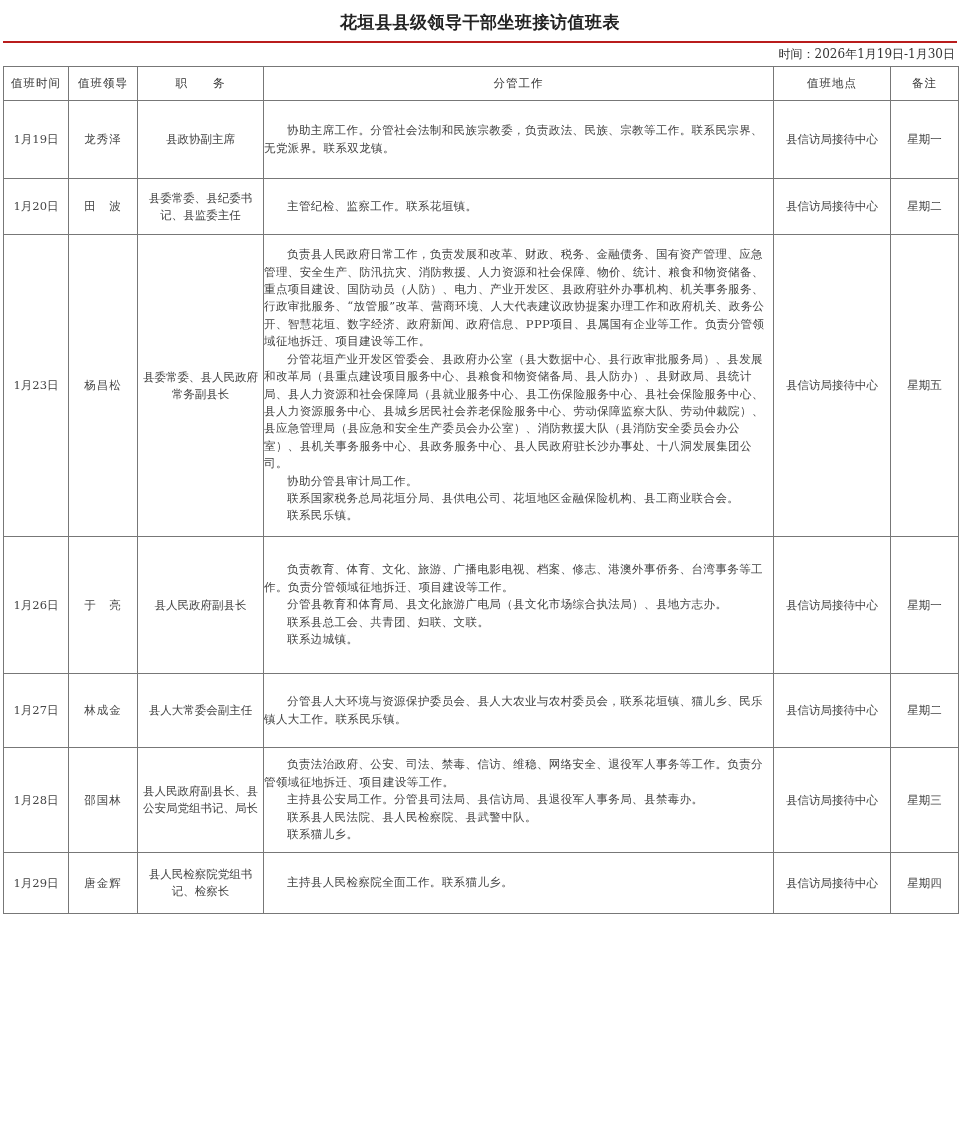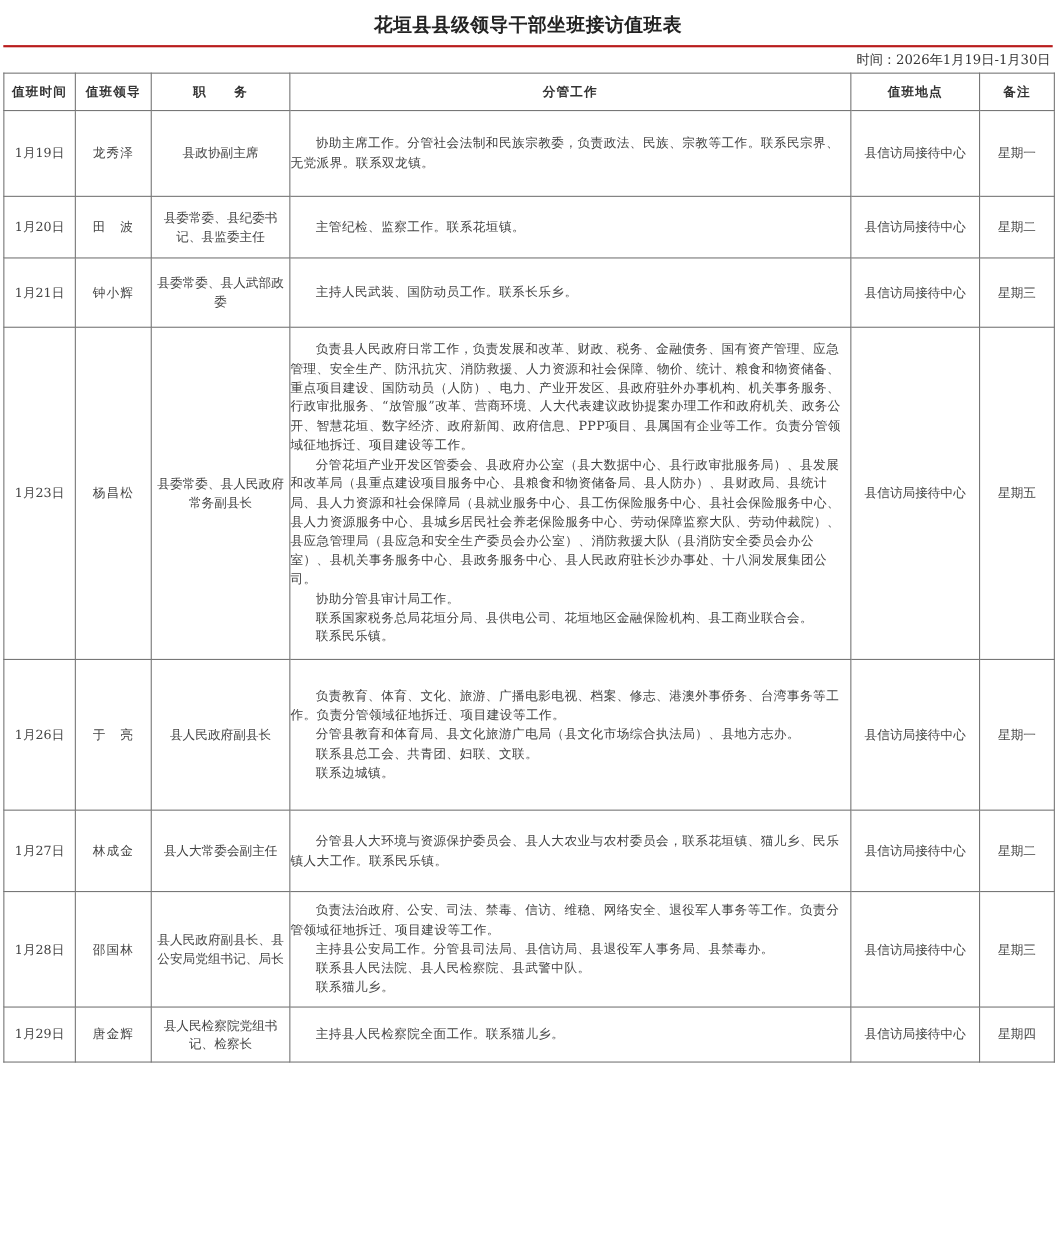--- a/index.html
+++ b/index.html
@@ -6,21 +6,21 @@
   body { width: 960px; height: 1125px; overflow: hidden; position: relative;
          font-family: "DejaVu Serif", "Liberation Serif", serif; color: #333; }
   .title-row { position: absolute; left: 3px; top: 3px; width: 954px; height: 38px;
                border-bottom: 2px solid #b91c1c; display: flex; align-items: center; justify-content: center; }
   .title { font-family: "DejaVu Sans", "Liberation Sans", sans-serif; font-size: 17px; font-weight: bold; color: #222; letter-spacing: 0.5px; }
   .time-row { position: absolute; left: 3px; top: 42px; width: 954px; height: 24px;
               display: flex; align-items: center; justify-content: flex-end; }
   .time { font-size: 12px; color: #333; padding-right: 2px; }
   table.duty { position: absolute; left: 3px; top: 66px; width: 955px; border-collapse: collapse; table-layout: fixed; }
   table.duty td, table.duty th { border: 1.5px solid #777; font-size: 11.5px; color: #444; padding: 0; }
-  table.duty th { height: 33px; font-weight: bold; text-align: center; color: #333; letter-spacing: 1px; }
+  table.duty th { height: 33px; font-weight: normal; text-align: center; color: #333; letter-spacing: 1px; }
   td.c { text-align: center; vertical-align: middle; line-height: 17px; padding: 0 4px; }
   td.work { text-align: left; vertical-align: middle; padding: 0 3px 0 3px; line-height: 17.4px; letter-spacing: 0.4px; }
   .para { text-indent: 2em; }
   .name { letter-spacing: 1px; margin-top: 29px; }
 </style>
 </head>
 <body>
 
 <div class="title-row">
   <div class="title">花垣县县级领导干部坐班接访值班表</div>
@@ -62,30 +62,20 @@
     <tr style="height:56px">
       <td class="c">1月20日</td>
       <td class="c name">田　波</td>
       <td class="c">县委常委、县纪委书记、县监委主任</td>
       <td class="work">
         <div class="para">主管纪检、监察工作。联系花垣镇。</div>
       </td>
       <td class="c">县信访局接待中心</td>
       <td class="c">星期二</td>
     </tr>
-    <tr style="height:63px">
-      <td class="c">1月21日</td>
-      <td class="c name">钟小辉</td>
-      <td class="c">县委常委、县人武部政委</td>
-      <td class="work">
-        <div class="para">主持人民武装、国防动员工作。联系长乐乡。</div>
-      </td>
-      <td class="c">县信访局接待中心</td>
-      <td class="c">星期三</td>
-    </tr>
     <tr style="height:302px">
       <td class="c">1月23日</td>
       <td class="c name">杨昌松</td>
       <td class="c">县委常委、县人民政府常务副县长</td>
       <td class="work">
         <div class="para">负责县人民政府日常工作，负责发展和改革、财政、税务、金融债务、国有资产管理、应急管理、安全生产、防汛抗灾、消防救援、人力资源和社会保障、物价、统计、粮食和物资储备、重点项目建设、国防动员（人防）、电力、产业开发区、县政府驻外办事机构、机关事务服务、行政审批服务、“放管服”改革、营商环境、人大代表建议政协提案办理工作和政府机关、政务公开、智慧花垣、数字经济、政府新闻、政府信息、PPP项目、县属国有企业等工作。负责分管领域征地拆迁、项目建设等工作。</div>
         <div class="para">分管花垣产业开发区管委会、县政府办公室（县大数据中心、县行政审批服务局）、县发展和改革局（县重点建设项目服务中心、县粮食和物资储备局、县人防办）、县财政局、县统计局、县人力资源和社会保障局（县就业服务中心、县工伤保险服务中心、县社会保险服务中心、县人力资源服务中心、县城乡居民社会养老保险服务中心、劳动保障监察大队、劳动仲裁院）、县应急管理局（县应急和安全生产委员会办公室）、消防救援大队（县消防安全委员会办公室）、县机关事务服务中心、县政务服务中心、县人民政府驻长沙办事处、十八洞发展集团公司。</div>
         <div class="para">协助分管县审计局工作。</div>
         <div class="para">联系国家税务总局花垣分局、县供电公司、花垣地区金融保险机构、县工商业联合会。</div>
         <div class="para">联系民乐镇。</div>
@@ -122,21 +112,21 @@
       <td class="c">县人民政府副县长、县公安局党组书记、局长</td>
       <td class="work">
         <div class="para">负责法治政府、公安、司法、禁毒、信访、维稳、网络安全、退役军人事务等工作。负责分管领域征地拆迁、项目建设等工作。</div>
         <div class="para">主持县公安局工作。分管县司法局、县信访局、县退役军人事务局、县禁毒办。</div>
         <div class="para">联系县人民法院、县人民检察院、县武警中队。</div>
         <div class="para">联系猫儿乡。</div>
       </td>
       <td class="c">县信访局接待中心</td>
       <td class="c">星期三</td>
     </tr>
-    <tr style="height:50px">
+    <tr style="height:61px">
       <td class="c">1月29日</td>
       <td class="c name">唐金辉</td>
       <td class="c">县人民检察院党组书记、检察长</td>
       <td class="work">
         <div class="para">主持县人民检察院全面工作。联系猫儿乡。</div>
       </td>
       <td class="c">县信访局接待中心</td>
       <td class="c">星期四</td>
     </tr>
   </tbody>

